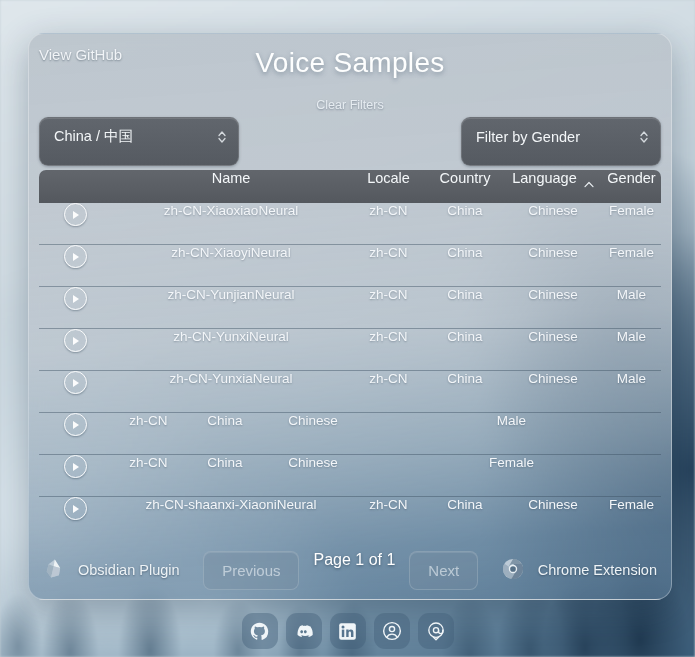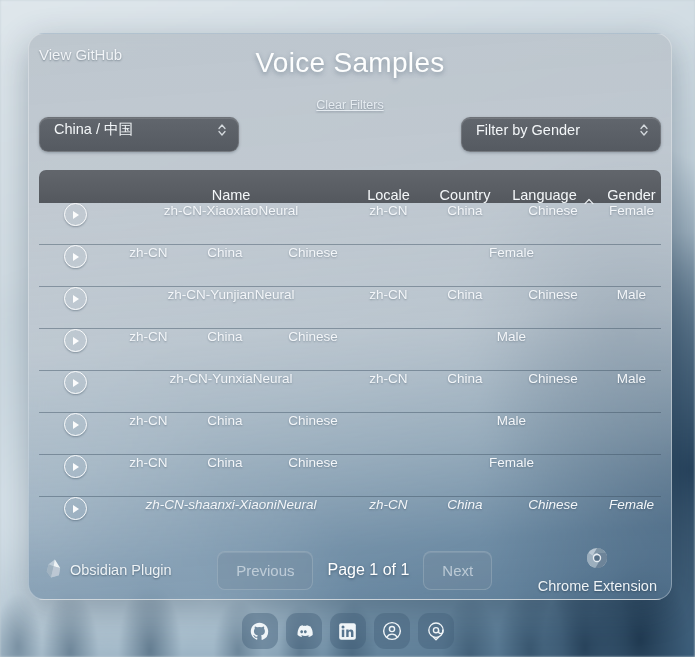--- a/index.html
+++ b/index.html
@@ -89,35 +89,34 @@
   }
   #clear-filters {
     position: absolute;
     left: 0; right: 0;
     top: 64px;
     text-align: center;
     font-size: 12.5px;
     color: #e6ecf1;
     text-shadow: 0 1px 2px rgba(40,55,70,.40);
     cursor: pointer;
-    text-decoration: underline;
   }
 
   
   #filters {
     position: absolute;
     left: 10px;
     top: 83px;
     width: 622px;
     display: flex;
     justify-content: space-between;
   }
   .select-box {
     width: 200px;
-    height: 35px;
+    height: 49px;
     border-radius: 9px;
     background: linear-gradient(180deg,#61666d 0%,#555a61 100%);
     border: 1px solid rgba(255,255,255,.14);
     box-shadow: inset 0 1px 0 rgba(255,255,255,.12), 0 1px 3px rgba(30,45,60,.30);
     display: flex;
     align-items: center;
     padding: 0 10px 10px 14px;
     box-sizing: border-box;
     cursor: pointer;
   }
@@ -140,34 +139,34 @@
     position: absolute;
     left: 10px;
     top: 136px;
     width: 622px;
   }
   #table-head {
     height: 33px;
     border-radius: 7px 7px 0 0;
     background: linear-gradient(180deg,#62666c 0%,#54585e 100%);
     display: flex;
-    align-items: flex-end;
+    align-items: flex-start;
     color: #f4f7f9;
     font-size: 14.5px;
   }
   .row {
     height: 41px;
     display: flex;
     align-items: flex-start;
     border-bottom: 1px solid rgba(60,80,98,.45);
     font-size: 13.5px;
     color: #f3f6f9;
     text-shadow: 0 1px 2px rgba(40,58,75,.35);
   }
-  .row:last-child { border-bottom: none; font-style: italic; }
+  .row:last-child { border-bottom: none; }
 
   
   .c-play   { width: 72px;  flex: 0 0 72px;  display:flex; align-items:center; justify-content:center; }
   .c-name   { width: 240px; flex: 0 0 240px; text-align: center; }
   .c-locale { width: 75px;  flex: 0 0 75px;  text-align: center; }
   .c-country{ width: 78px;  flex: 0 0 78px;  text-align: center; }
   .c-lang   { width: 98px;  flex: 0 0 98px;  text-align: center; }
   .c-gender { width: 59px;  flex: 1 1 auto;  text-align: center; }
 
   #table-head .c-lang { display:flex; align-items:center; justify-content:center; gap:7px; }
@@ -197,30 +196,30 @@
     height: 58px;
     display: flex;
     align-items: center;
     justify-content: space-between;
     padding: 0 14px;
     box-sizing: border-box;
   }
   .footer-link {
     display: flex;
     align-items: center;
-    gap: 6px;
+    gap: 14px;
     font-size: 14.5px;
     color: #eef3f6;
     text-shadow: 0 1px 2px rgba(30,50,68,.5);
     cursor: pointer;
   }
-  .footer-link.right { color: #eef3f6; flex-direction: column; }
+  .footer-link.right { color: #eef3f6; }
   #pagination {
     display: flex;
-    align-items: center;
+    align-items: flex-start;
     gap: 14px;
   }
   .page-btn {
     height: 37px;
     padding: 0 18px;
     border-radius: 8px;
     background: rgba(118,140,160,.40);
     border: 1px solid rgba(255,255,255,.16);
     display: flex;
     align-items: center;
@@ -321,20 +320,21 @@
           <div class="c-country">China</div>
           <div class="c-lang">Chinese</div>
           <div class="c-gender">Female</div>
         </div>
         <div class="row">
           <div class="c-play">
             <div class="play-btn">
               <div class="play-tri"></div>
             </div>
           </div>
+          <div class="c-name">zh-CN-XiaoyiNeural</div>
           <div class="c-locale">zh-CN</div>
           <div class="c-country">China</div>
           <div class="c-lang">Chinese</div>
           <div class="c-gender">Female</div>
         </div>
         <div class="row">
           <div class="c-play">
             <div class="play-btn">
               <div class="play-tri"></div>
             </div>
@@ -344,20 +344,21 @@
           <div class="c-country">China</div>
           <div class="c-lang">Chinese</div>
           <div class="c-gender">Male</div>
         </div>
         <div class="row">
           <div class="c-play">
             <div class="play-btn">
               <div class="play-tri"></div>
             </div>
           </div>
+          <div class="c-name">zh-CN-YunxiNeural</div>
           <div class="c-locale">zh-CN</div>
           <div class="c-country">China</div>
           <div class="c-lang">Chinese</div>
           <div class="c-gender">Male</div>
         </div>
         <div class="row">
           <div class="c-play">
             <div class="play-btn">
               <div class="play-tri"></div>
             </div>

